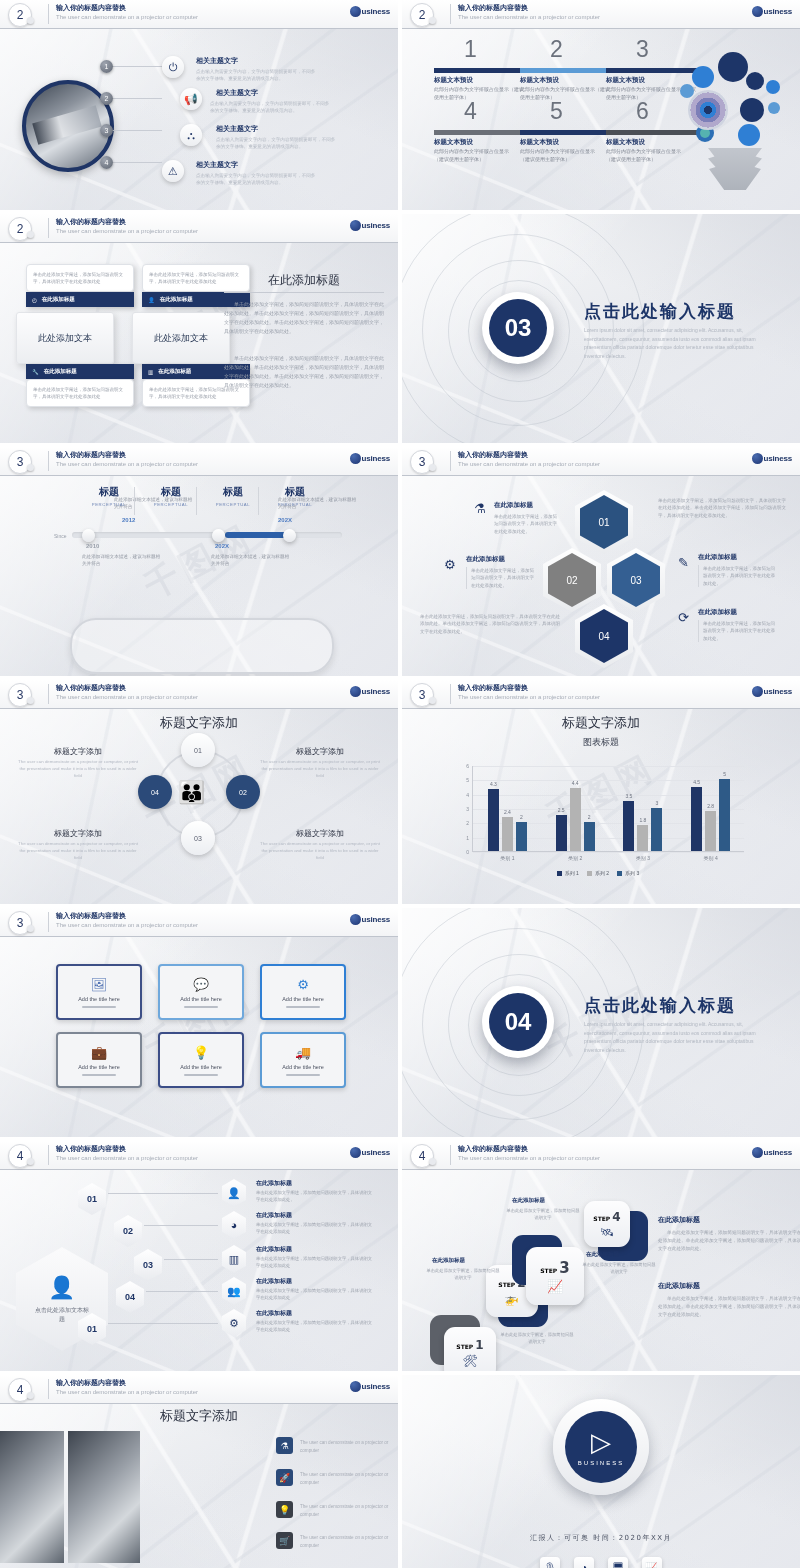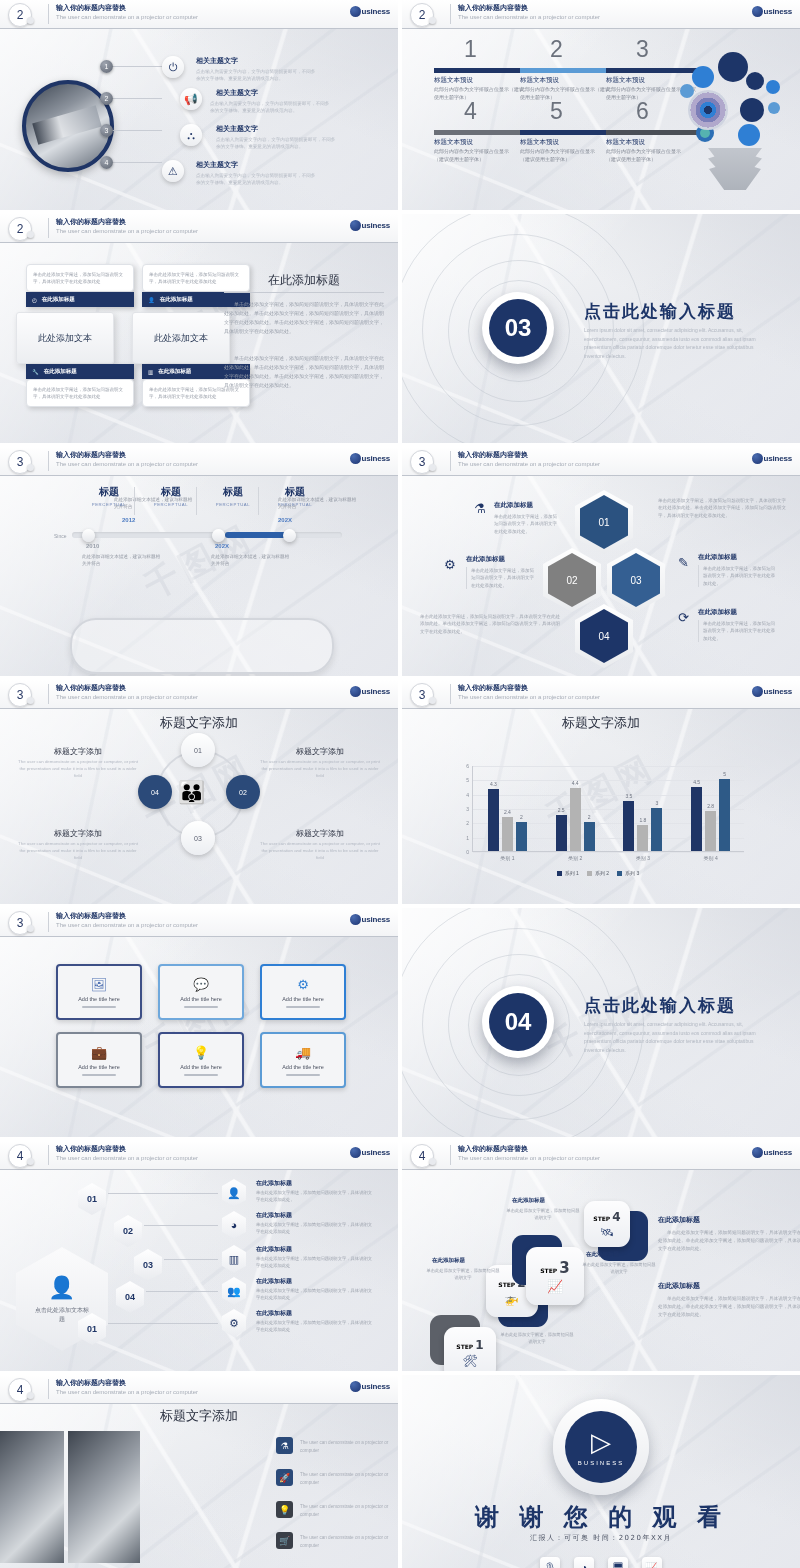--- a/index.html
+++ b/index.html
@@ -52,21 +52,21 @@
      color:#fff;font-size:7px;display:flex;align-items:center;justify-content:center;box-shadow:0 1px 3px rgba(0,0,0,.35);}
   .s1ic{position:absolute;width:22px;height:22px;border-radius:50%;background:linear-gradient(#ffffff,#eceef1);
      display:flex;align-items:center;justify-content:center;box-shadow:0 2px 4px rgba(0,0,0,.2);color:#1f3566;font-size:11px;}
   .s1t{position:absolute;font-size:7px;font-weight:bold;color:#1f3566;}
   .s1d{position:absolute;font-size:4.6px;color:#b0b6c0;line-height:1.55;width:122px;}
   .s1line{position:absolute;height:1px;background:#c8ccd4;}
 
   
   .n6{position:absolute;font-size:23px;color:#6b717c;font-weight:300;}
   .bar6{position:absolute;height:5px;width:93px;}
-  .h6{position:absolute;font-size:6.5px;font-weight:normal;color:#1f3566;text-align:center;}
+  .h6{position:absolute;font-size:6.5px;font-weight:bold;color:#1f3566;text-align:center;}
   .p6{position:absolute;font-size:5px;color:#7e8490;line-height:1.5;width:93px;}
   .bulb{position:absolute;right:10px;top:22px;width:110px;height:140px;}
   .gear{position:absolute;border-radius:50%;}
   .bulbbase{position:absolute;left:28px;top:98px;width:54px;height:42px;
      background:linear-gradient(#c2c6cd,#aeb3bb);clip-path:polygon(0 0,100% 0,88% 20%,100% 25%,86% 45%,98% 50%,70% 100%,30% 100%,2% 50%,14% 45%,0 25%,12% 20%);}
 
   
   .card3{position:absolute;width:108px;}
   .c3top{position:relative;background:#fff;border:1px solid #dfe2e7;border-radius:4px;padding:6px;font-size:4.5px;color:#9298a3;line-height:1.6;box-shadow:2px 2px 5px rgba(0,0,0,.16);}
   .c3bar{position:relative;background:#1f3566;color:#fff;font-size:5.5px;font-weight:bold;padding:4px 6px;display:flex;align-items:center;gap:5px;box-shadow:2px 2px 5px rgba(0,0,0,.2);}
@@ -507,20 +507,21 @@
       <div class="sep"></div>
       <div class="t1 cn">输入你的标题内容替换</div>
       <div class="t2">The user can demonstrate on a projector or computer</div>
       <div class="logo">
         <div class="ball"></div>
         <div class="txt">usiness</div>
       </div>
     </div>
     <div class="body">
       <div style="position:absolute;left:0;right:0;top:6px;text-align:center;font-size:13px;color:#2a3040;" class="cn">标题文字添加</div>
+      <div class="ctitle cn">图表标题</div>
       <div class="chart">
         <div class="plot" id="plot">
             <div class="gl" style="top: 86px;"></div>
             <div class="yl" style="top: 86px;">0</div>
             <div class="gl" style="top: 71.6667px;"></div>
             <div class="yl" style="top: 71.6667px;">1</div>
             <div class="gl" style="top: 57.3333px;"></div>
             <div class="yl" style="top: 57.3333px;">2</div>
             <div class="gl" style="top: 43px;"></div>
             <div class="yl" style="top: 43px;">3</div>
@@ -793,21 +794,20 @@
 
   <div class="slide">
     <div class="poly"></div>
     <div class="bodyfull">
       <div class="thanksball">
         <i>
           <span style="font-size:26px;line-height:1;">▷</span>
           <span style="font-size:6px;letter-spacing:2px;margin-top:5px;">BUSINESS</span>
         </i>
       </div>
-      <div class="thx cn">谢 谢 您 的 观 看</div>
       <div class="thsub cn">汇报人：可可奥   时间：2020年XX月</div>
       <div class="thicons">
         <div>🎙</div>
         <div>◕</div>
         <div>🖥</div>
         <div>📈</div>
       </div>
     </div>
   </div>
 

